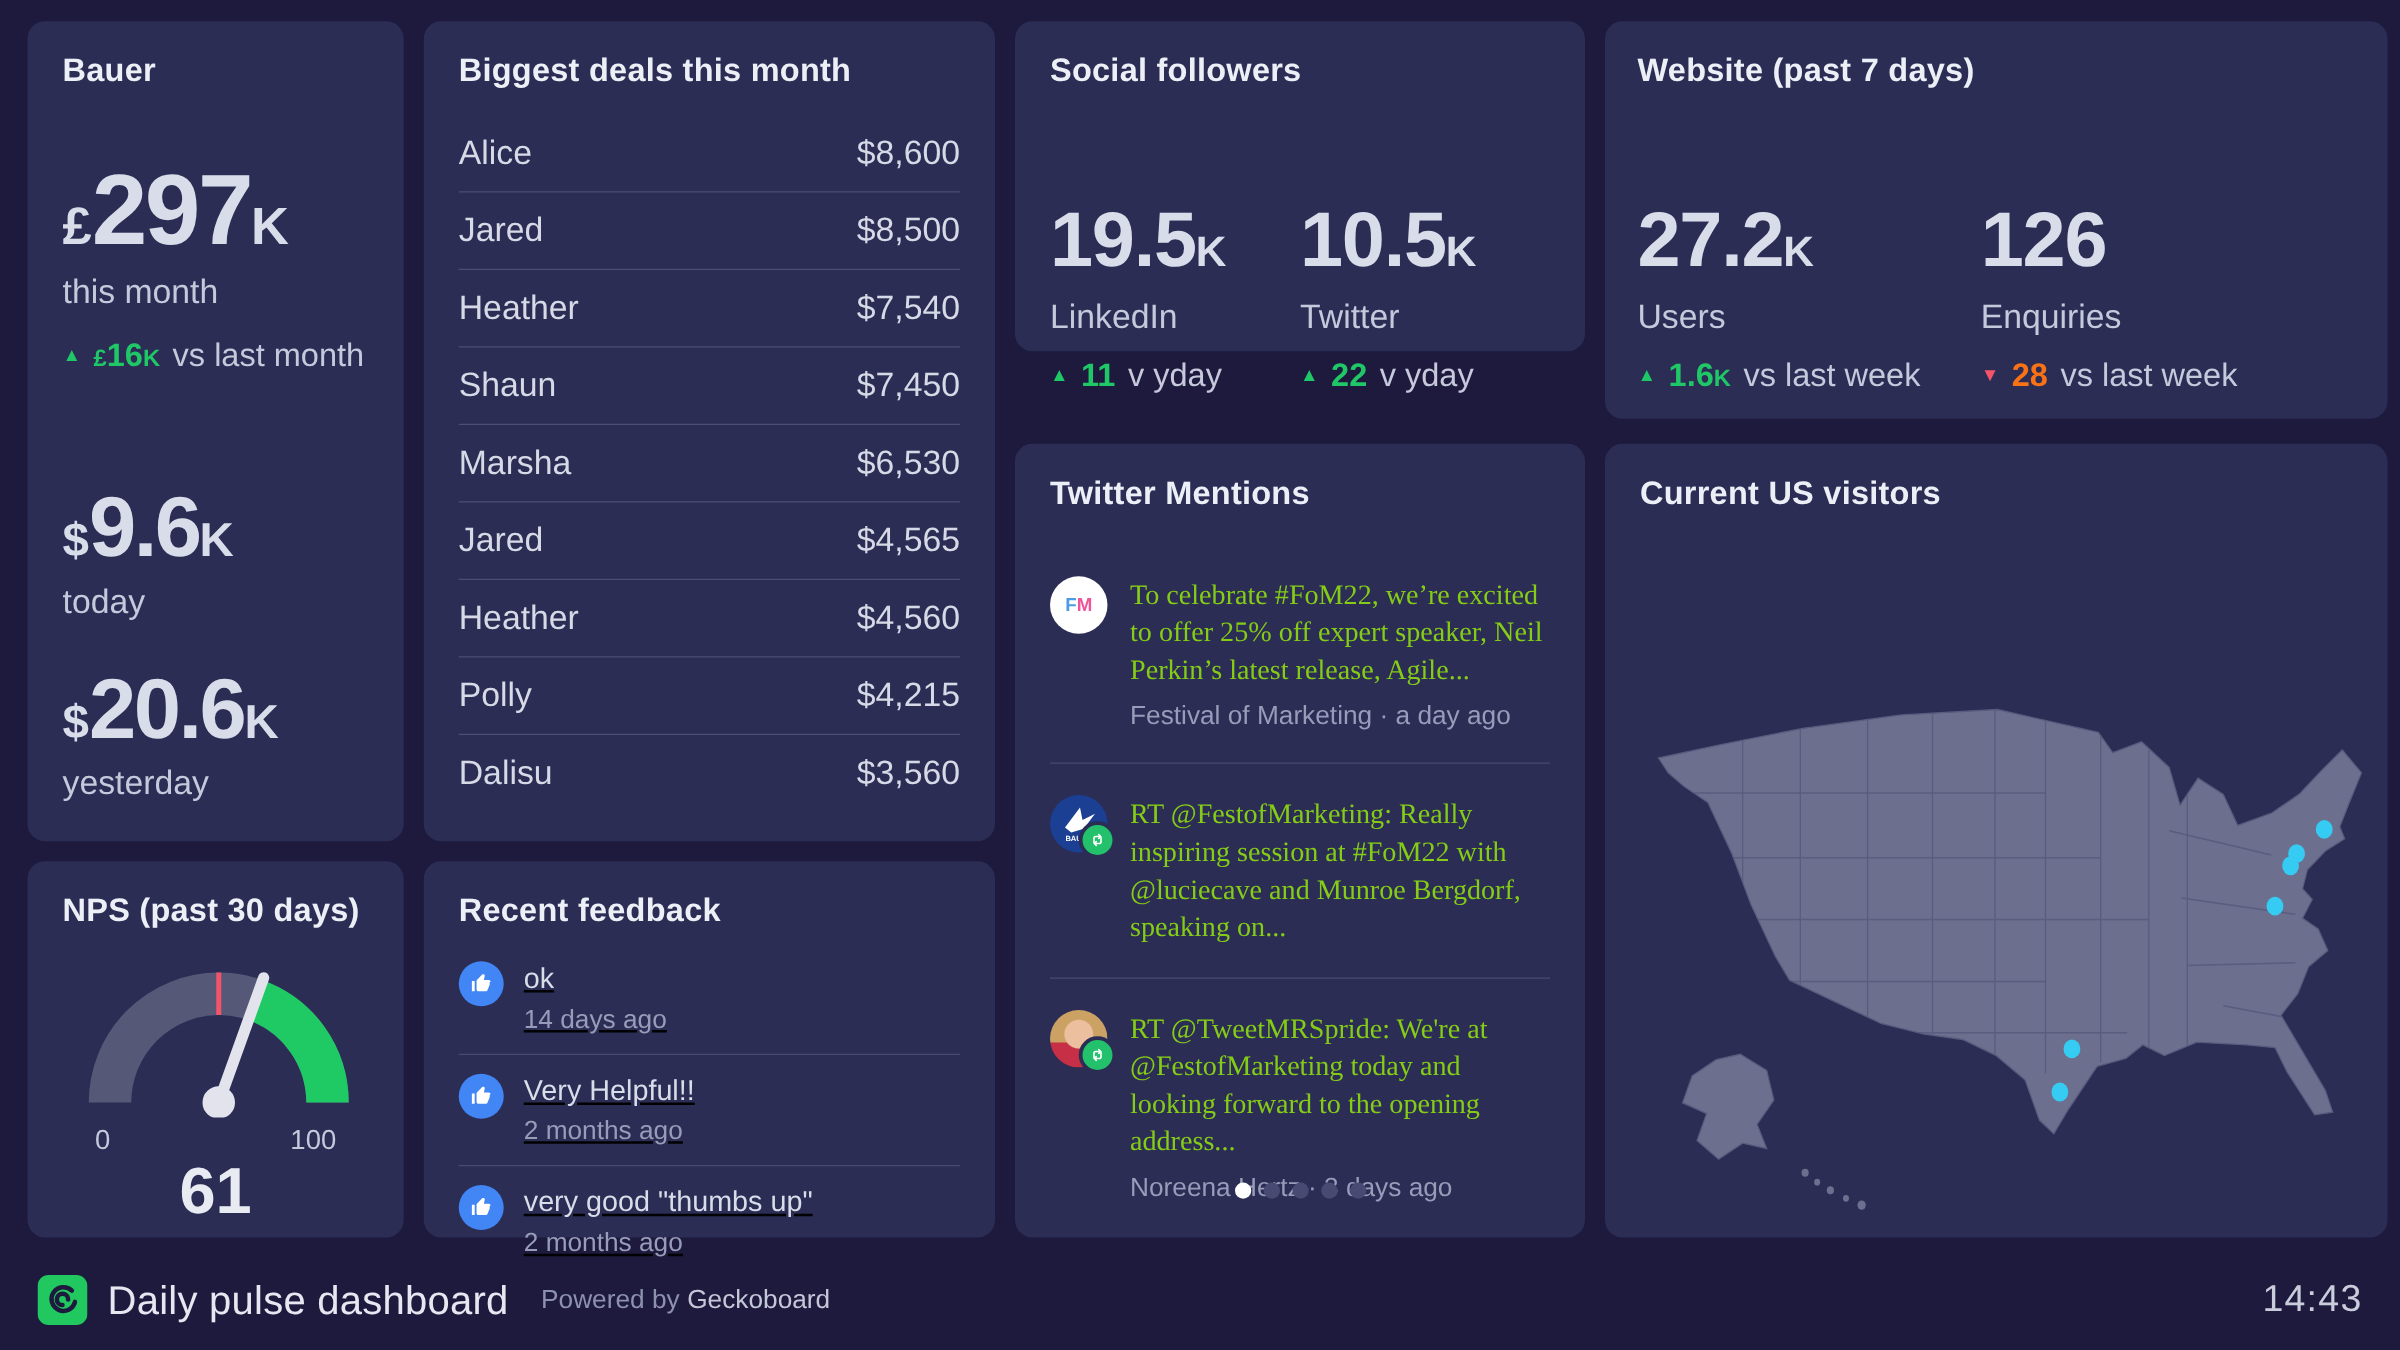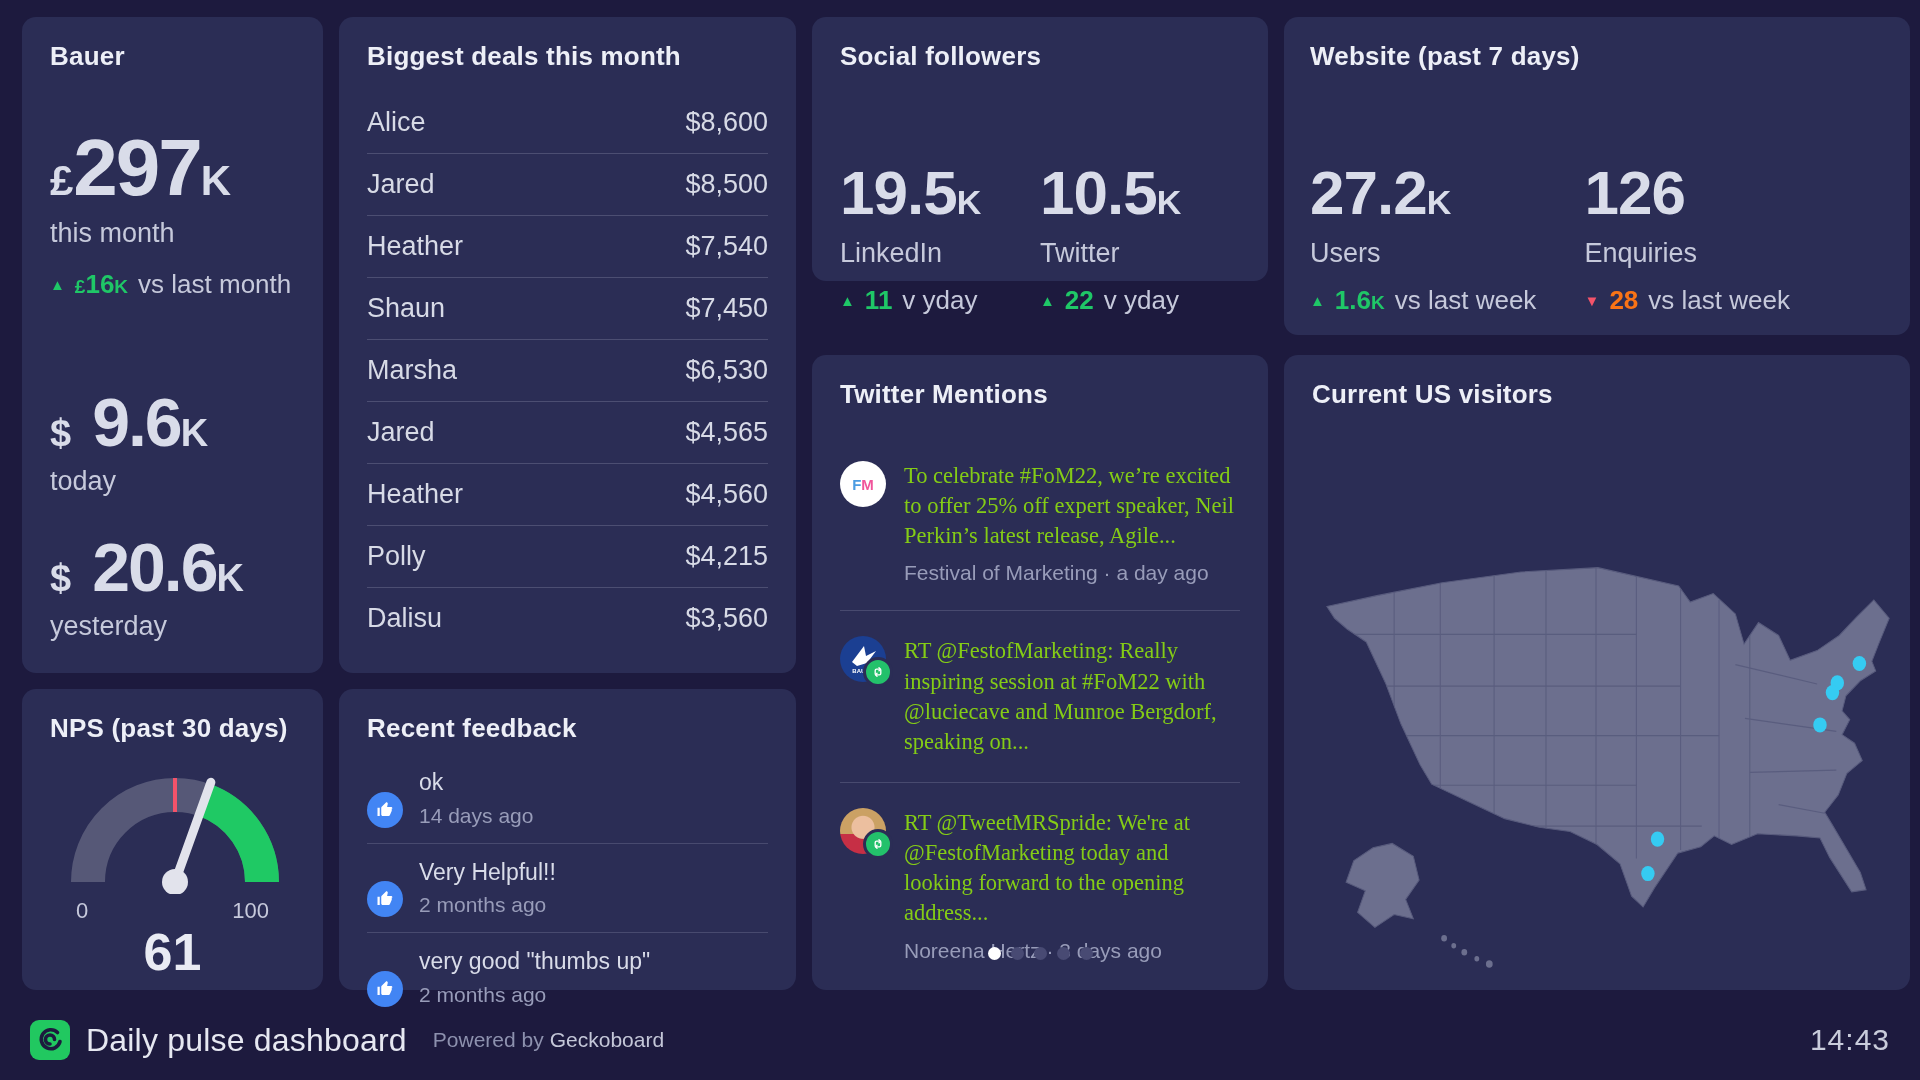--- a/index.html
+++ b/index.html
@@ -19,21 +19,21 @@
   .delta-num{font-weight:700;}
   .delta-num.green{color:#1FC767;} .delta-num.red{color:#f97316;}
   .delta-num .small{font-size:19px;}
 
   
   #card-sales{left:22px;top:17px;width:301px;height:656px;}
   #card-sales .primary{margin-top:56px;}
   #card-sales .primary-delta{margin-top:20px;}
   #card-sales .sec1{margin-top:88px;}
   #card-sales .sec2{margin-top:36px;}
-  #card-sales .sec .val{font-size:68px;margin-left:21px;}
+  #card-sales .sec .val{font-size:68px;}
   #card-sales .sec .cur,#card-sales .sec .suf{font-size:38px;}
 
   
   #card-deals{left:339px;top:17px;width:457px;height:656px;}
   .deal-list{margin-top:20px;}
   .deal-row{height:61px;display:flex;justify-content:space-between;align-items:center;
             font-size:27px;color:#D7DAE6;border-bottom:1px solid rgba(160,164,190,.28);}
   .deal-row:last-child{border-bottom:none;}
 
   
@@ -76,21 +76,21 @@
   
   #card-nps{left:22px;top:689px;width:301px;height:301px;}
   #gauge-wrap{margin-top:14px;text-align:center;}
   .gauge-labels{display:flex;justify-content:space-between;padding:0 26px;margin-top:0;
                 font-size:22px;color:#C6C9DB;}
   .gauge-value{text-align:center;font-size:52px;font-weight:700;color:#E9EBF3;margin-top:2px;line-height:1;}
 
   
   #card-feedback{left:339px;top:689px;width:457px;height:301px;}
   .fb-list{margin-top:10px;}
-  .fb-item{display:flex;gap:16px;padding:15px 0;align-items:flex-end;}
+  .fb-item{display:flex;gap:16px;padding:15px 0;align-items:flex-start;text-decoration:underline;}
   .fb-item + .fb-item{border-top:1px solid rgba(160,164,190,.25);}
   .fb-icon{width:36px;height:36px;border-radius:50%;background:#4285F4;flex-shrink:0;
            display:flex;align-items:center;justify-content:center;}
   .fb-text{font-size:23px;color:#D9DCE9;line-height:1.2;}
   .fb-time{margin-top:7px;font-size:21px;color:#989CB9;}
 
   
   .footer{position:absolute;left:0;top:1008px;width:100%;height:64px;display:flex;align-items:center;
           padding:0 30px;box-sizing:border-box;}
   .footer-title{margin-left:16px;font-size:32px;font-weight:500;color:#E6E8F1;letter-spacing:.2px;}

